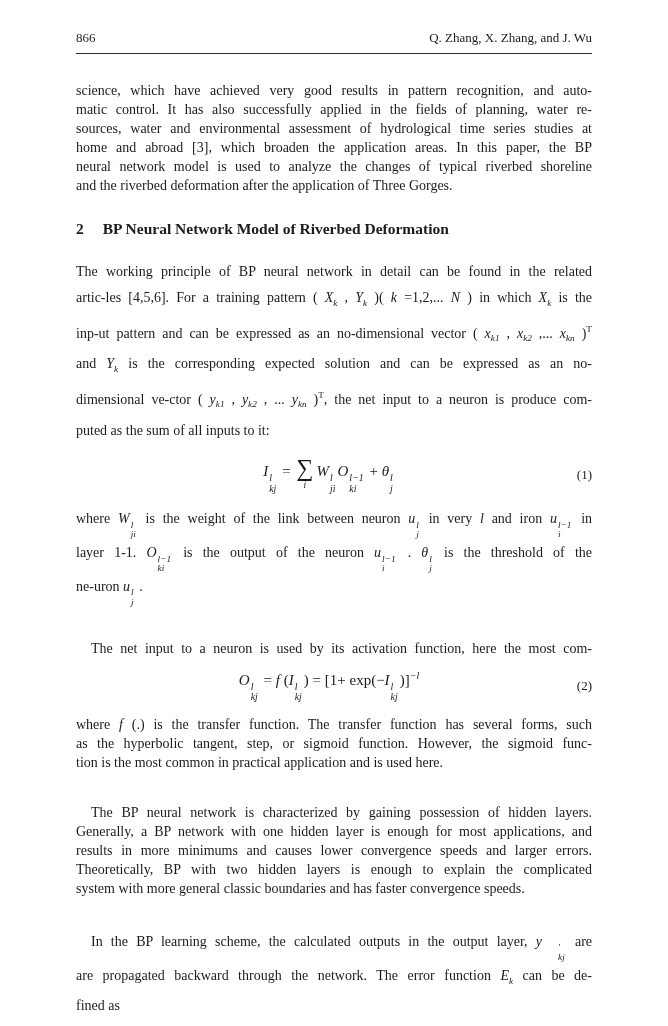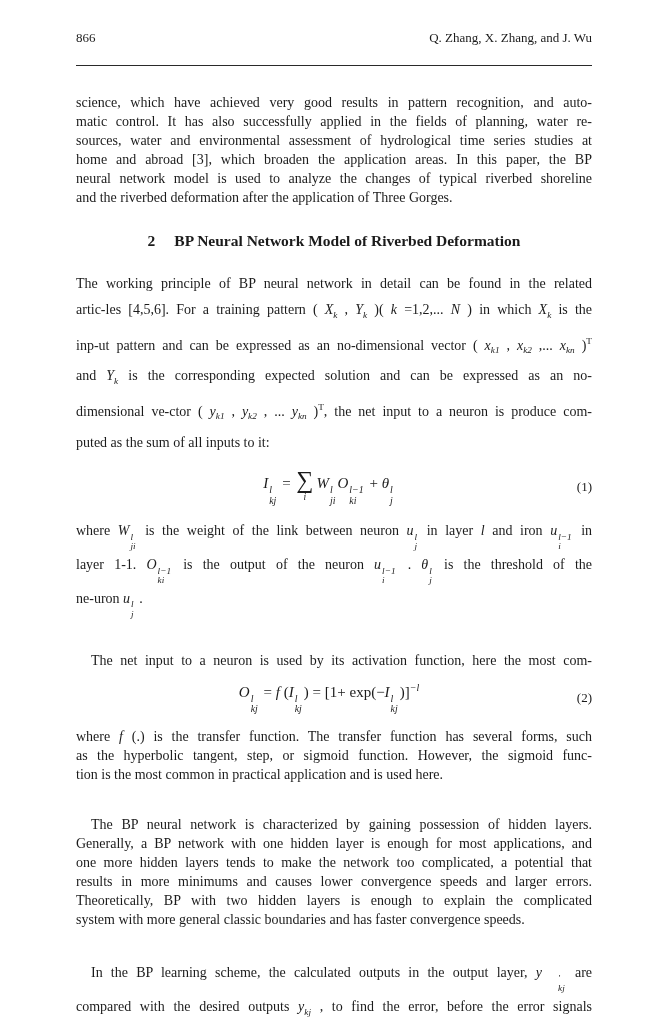--- a/index.html
+++ b/index.html
@@ -16,21 +16,21 @@
     height: 1026px;
     background: #ffffff;
     padding: 30px 76px 0 76px;
     overflow: hidden;
   }
   .header {
     display: flex;
     justify-content: space-between;
     align-items: flex-end;
     font-size: 13px;
-    padding-bottom: 19px;
+    padding-bottom: 7px;
     border-bottom: 1px solid #2a2a2a;
     margin-bottom: 27px;
   }
   .content { width: 516px; }
 
   .para { margin: 0 0 6px 0; }
   .para .line {
     font-size: 14px;
     line-height: 19px;
     text-align: justify;
@@ -38,21 +38,20 @@
     white-space: normal;
   }
   .para.math .line { line-height: 26px; }
   .para .line.last { text-align-last: left; }
   .para.indent .line:first-child { text-indent: 15px; margin-top: 31px; }
 
   .heading {
     font-weight: bold;
     font-size: 15.5px;
     margin: 25px 0 21px 0;
-    text-align: center;
   }
   .h-num { margin-right: 19px; }
 
   .equation {
     position: relative;
     text-align: center;
     font-size: 15px;
     margin: 12px 0 12px 0;
     padding-right: 10px;
   }
@@ -134,21 +133,21 @@
             <span class="ss-sup">l</span>
             <span class="ss-sub">j</span>
           </span></span><span class="eq-num">(1)</span></div>
       <div class="para math">
         <div class="line"><span>where </span><span class="it">W</span><span class="ss">
             <span class="ss-sup">l</span>
             <span class="ss-sub">ji</span>
           </span><span> is the weight of the link between neuron </span><span class="it">u</span><span class="ss">
             <span class="ss-sup">l</span>
             <span class="ss-sub">j</span>
-          </span><span> in layer </span><span class="it">l</span><span> and iron </span><span class="it">u</span><span class="ss">
+          </span><span> in very </span><span class="it">l</span><span> and iron </span><span class="it">u</span><span class="ss">
             <span class="ss-sup">l−1</span>
             <span class="ss-sub">i</span>
           </span><span> in</span></div>
         <div class="line"><span>layer 1-1. </span><span class="it">O</span><span class="ss">
             <span class="ss-sup">l−1</span>
             <span class="ss-sub">ki</span>
           </span><span> is the output of the neuron </span><span class="it">u</span><span class="ss">
             <span class="ss-sup">l−1</span>
             <span class="ss-sub">i</span>
           </span><span> . </span><span class="it">θ</span><span class="ss">
@@ -174,28 +173,26 @@
             <span class="ss-sub">kj</span>
           </span><span>)]</span><sup class="m-sup it">−l</sup></span><span class="eq-num">(2)</span></div>
       <div class="para">
         <div class="line"><span>where </span><span class="it">f</span><span> (.) is the transfer function. The transfer function has several forms, such</span></div>
         <div class="line"><span>as the hyperbolic tangent, step, or sigmoid function. However, the sigmoid func-</span></div>
         <div class="line last"><span>tion is the most common in practical application and is used here.</span></div>
       </div>
       <div class="para indent">
         <div class="line"><span>The BP neural network is characterized by gaining possession of hidden layers.</span></div>
         <div class="line"><span>Generally, a BP network with one hidden layer is enough for most applications, and</span></div>
-        <div class="line"><span>one more hidden layers tends to make the network too complicated, a potential that</span></div>
         <div class="line"><span>results in more minimums and causes lower convergence speeds and larger errors.</span></div>
         <div class="line"><span>Theoretically, BP with two hidden layers is enough to explain the complicated</span></div>
         <div class="line last"><span>system with more general classic boundaries and has faster convergence speeds.</span></div>
       </div>
       <div class="para indent math">
         <div class="line"><span>In the BP learning scheme, the calculated outputs in the output layer, </span><span class="it">y</span><span class="ss">
             <span class="ss-sup">′</span>
             <span class="ss-sub">kj</span>
           </span><span> are</span></div>
-        <div class="line"><span>compared with the desired outputs </span><span class="it">y</span><sub class="m-sub">kj</sub><span> , to find the error, before the error signals</span></div>
         <div class="line"><span>are propagated backward through the network. The error function </span><span class="it">E</span><sub class="m-sub">k</sub><span> can be de-</span></div>
         <div class="line last"><span>fined as</span></div>
       </div>
     </div>
 </div>
 
 </body></html>

